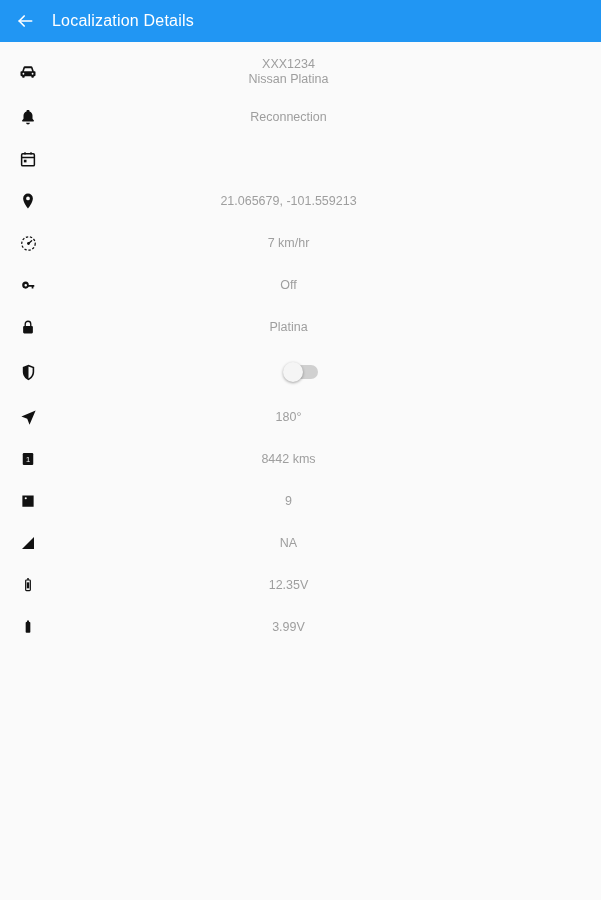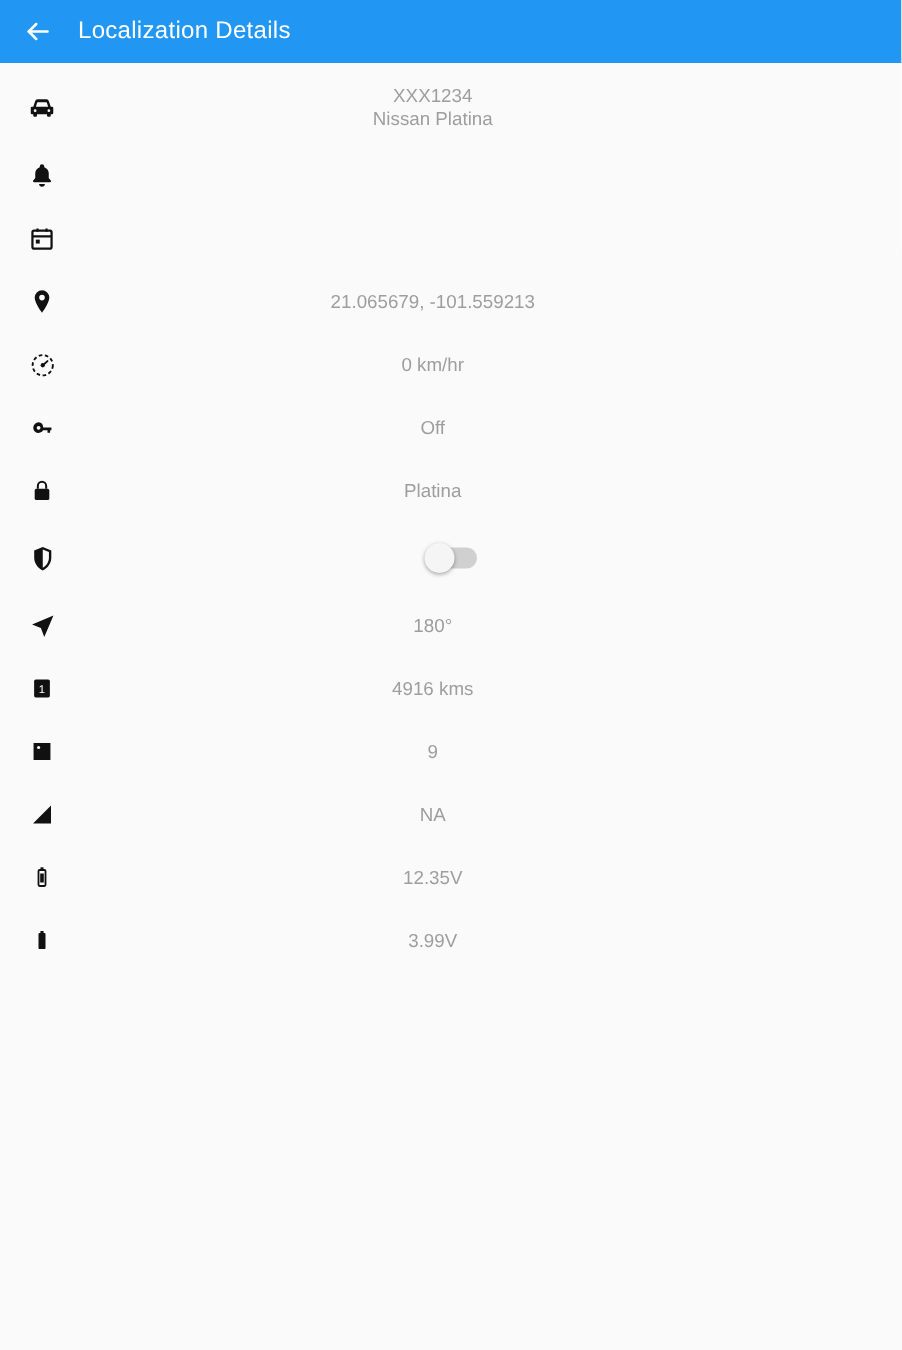--- a/index.html
+++ b/index.html
@@ -144,20 +144,21 @@
       <div class="row-value two-line">XXX1234
 Nissan Platina</div>
     </div>
 
     <div class="row">
       <div class="row-icon">
         <svg width="18" height="18" viewBox="0 0 24 24" fill="#111111">
           <path d="M12 2a2 2 0 00-2 2v.6C7.7 5.4 6 7.5 6 10v4.2l-1.6 2A1 1 0 005.2 18h13.6a1 1 0 00.8-1.8l-1.6-2V10c0-2.5-1.7-4.6-4-5.4V4a2 2 0 00-2-2zm0 20a2.6 2.6 0 002.6-2.4H9.4A2.6 2.6 0 0012 22z"></path>
         </svg>
       </div>
+      <div class="row-value">Reconnection</div>
     </div>
 
     <div class="row">
       <div class="row-icon">
         <svg width="18" height="18" viewBox="0 0 24 24" fill="none" stroke="#111111" stroke-width="2">
           <rect x="3.5" y="5" width="17" height="16" rx="1.5"></rect>
           <line x1="3.5" y1="10" x2="20.5" y2="10"></line>
           <line x1="8" y1="3" x2="8" y2="6"></line>
           <line x1="16" y1="3" x2="16" y2="6"></line>
           <rect x="6.5" y="13" width="3.5" height="3.5" fill="#111111" stroke="none"></rect>
@@ -175,21 +176,21 @@
     </div>
 
     <div class="row">
       <div class="row-icon">
         <svg width="19" height="19" viewBox="0 0 24 24" fill="none" stroke="#111111" stroke-width="1.6">
           <circle cx="12" cy="12" r="8.5" stroke-dasharray="3 2.2"></circle>
           <circle cx="12" cy="12" r="1.8" fill="#111111" stroke="none"></circle>
           <line x1="12" y1="12" x2="16" y2="8.5" stroke-width="1.6" stroke-linecap="round"></line>
         </svg>
       </div>
-      <div class="row-value">0 km/hr</div>
+      <div class="row-value">7 km/hr</div>
     </div>
 
     <div class="row">
       <div class="row-icon">
         <svg width="19" height="19" viewBox="0 0 24 24" fill="#111111">
           <path d="M8.5 7a4.5 4.5 0 100 9 4.5 4.5 0 003.9-2.3H16v2.1h2.2v-2.1h1.1v-2.3H12.4A4.5 4.5 0 008.5 7zm0 3a1.6 1.6 0 110 3.2 1.6 1.6 0 010-3.2z"></path>
         </svg>
       </div>
       <div class="row-value">Off</div>
     </div>
@@ -226,21 +227,21 @@
       <div class="row-value">180°</div>
     </div>
 
     <div class="row">
       <div class="row-icon">
         <svg width="18" height="18" viewBox="0 0 24 24" fill="#111111">
           <rect x="5" y="4" width="14" height="16" rx="1.5"></rect>
           <text x="12" y="16" font-family="Liberation Sans, sans-serif" font-size="10" fill="#ffffff" text-anchor="middle">1</text>
         </svg>
       </div>
-      <div class="row-value">4916 kms</div>
+      <div class="row-value">8442 kms</div>
     </div>
 
     <div class="row">
       <div class="row-icon">
         <svg width="18" height="18" viewBox="0 0 24 24" fill="#111111">
           <path d="M4.5 4.5h15v15h-15v-15zm1.8 11.8l3.2-4.1 2.3 3 3.2-4.2 3.2 5.3H6.3z"></path>
           <circle cx="9" cy="8.4" r="1.4" fill="#ffffff"></circle>
         </svg>
       </div>
       <div class="row-value">9</div>

